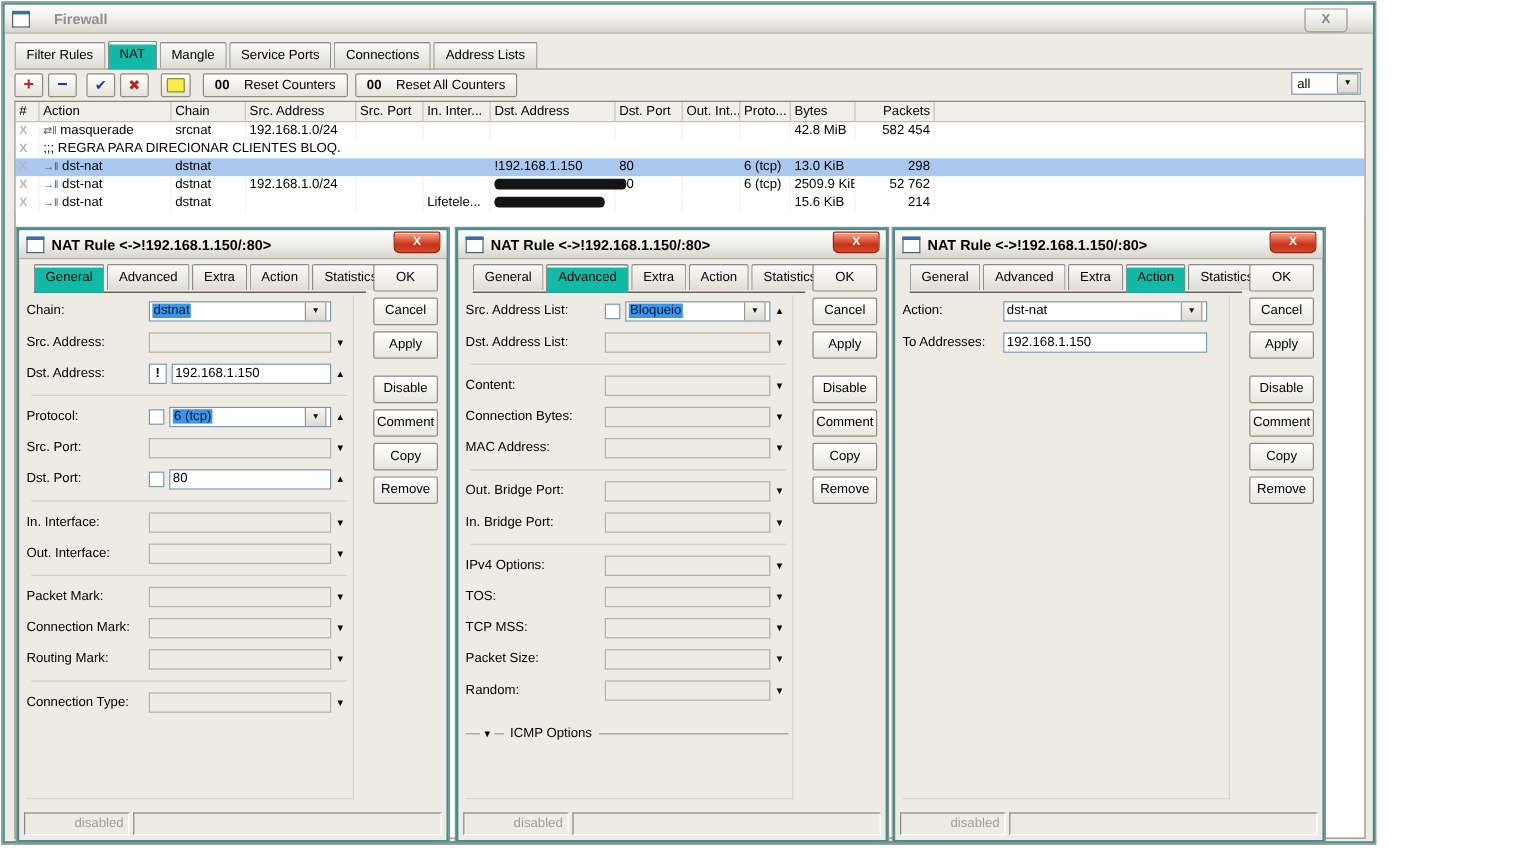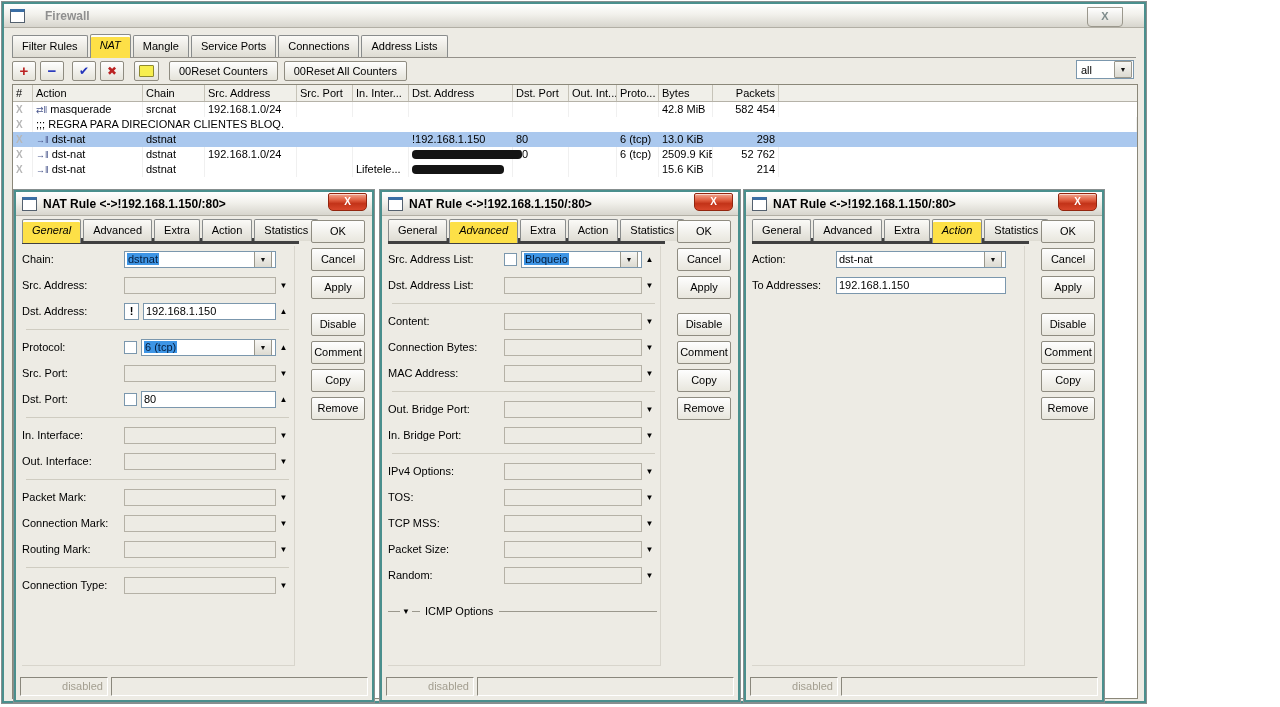--- a/index.html
+++ b/index.html
@@ -40,35 +40,34 @@
     color:#7e8b8b;font-weight:bold;font-size:11px;text-align:center;line-height:17px;
   }
   
   .tabbar{position:absolute;left:8px;right:8px;display:flex;align-items:flex-end;border-bottom:1px solid #94918a;height:24px;}
   .tab{
     padding:3px 9px 3px 9px;margin-right:2px;white-space:nowrap;
     border:1px solid #898c8c;border-bottom:none;border-radius:2px 2px 0 0;
     background:linear-gradient(180deg,#fbfaf7,#dedcd3);height:15px;line-height:15px;
   }
   .tab.active{
-    background:#fde047;position:relative;margin-bottom:-1px;height:17px;
+    background:#14b8a6;position:relative;margin-bottom:-1px;height:17px;
     box-shadow:inset 0 2px 0 #fdfdfb;
-    font-style:italic;
   }
   
   .toolbar{position:absolute;left:8px;right:8px;top:53px;height:27px;border-bottom:1px solid #b7b4aa;display:flex;align-items:center;}
   .tbtn{
     height:20px;min-width:24px;box-sizing:border-box;margin-right:4px;
     border:1px solid #8f8c81;border-radius:2px;
     background:linear-gradient(180deg,#fefefe,#e5e3da);
     display:inline-flex;align-items:center;justify-content:center;
     font-weight:bold;padding:0 4px;
   }
   .tbtn.wide{padding:0 9px;font-weight:normal;margin-left:6px;}
-  .tbtn .b00{font-weight:normal;margin-right:0;text-align:right;}
+  .tbtn .b00{font-weight:bold;margin-right:12px;text-align:right;}
   .glyph-plus{color:#bb2222;font-size:15px;font-weight:bold;line-height:10px;}
   .glyph-minus{color:#2233bb;font-size:15px;font-weight:bold;line-height:10px;}
   .glyph-check{color:#2233bb;font-size:12px;}
   .glyph-cross{color:#bb2222;font-size:12px;}
   .glyph-note{width:13px;height:10px;background:#f7ee4e;border:1px solid #8d8930;border-radius:1px;}
   .filter-dd{
     position:absolute;right:2px;top:3px;width:58px;height:19px;box-sizing:border-box;
     background:#fff;border:1px solid #7b97ad;display:flex;align-items:center;
   }
   .filter-dd .val{flex:1;padding-left:4px;}
@@ -92,21 +91,21 @@
   .trow.sel .tcell{border-right-color:transparent;}
   .tcell{padding:0 3px;box-sizing:border-box;overflow:hidden;white-space:nowrap;flex:none;}
   .c0{width:20px}.c1{width:110px}.c2{width:62px}.c3{width:92px}.c4{width:56px}
   .c5{width:56px}.c6{width:104px}.c7{width:56px}.c8{width:48px}.c9{width:42px}
   .c10{width:54px;text-align:left}.c11{width:66px;text-align:right}
   .flagx{color:#b6b6b6;font-weight:bold;font-size:10px;}
   .act-icon{font-size:9px;color:#49568c;margin-right:3px;}
   .censor{display:inline-block;background:#141414;height:9px;border-radius:4px;vertical-align:middle;position:relative;top:-1px;}
   
   .dlg{width:360px;height:512px;top:190px;}
-  .dlg-tabs{position:absolute;top:27px;left:6px;width:277px;display:flex;align-items:flex-start;border-bottom:6px solid #404040;height:25px;box-sizing:border-box;}
+  .dlg-tabs{position:absolute;top:27px;left:12px;width:277px;display:flex;align-items:center;border-bottom:1px solid #404040;height:25px;box-sizing:border-box;}
   .dlg-body{position:absolute;top:54px;left:6px;width:273px;bottom:34px;border-right:1px solid #d8d5cc;border-bottom:1px solid #d8d5cc;padding-right:3px;box-sizing:border-box;}
   .dlg-btns{position:absolute;top:28px;right:7px;width:62px;display:flex;flex-direction:column;}
   .dbtn{
     height:21px;margin-bottom:5px;border:1px solid #8f8c81;border-radius:2px;
     background:linear-gradient(180deg,#fefefe,#e8e6dd);
     text-align:center;line-height:20px;margin-left:8px;
   }
   .dbtn.gap{margin-top:9px;}
   .frow{height:26px;display:flex;align-items:center;}
   .flabel{text-align:left;padding-right:6px;flex:none;white-space:nowrap;}

